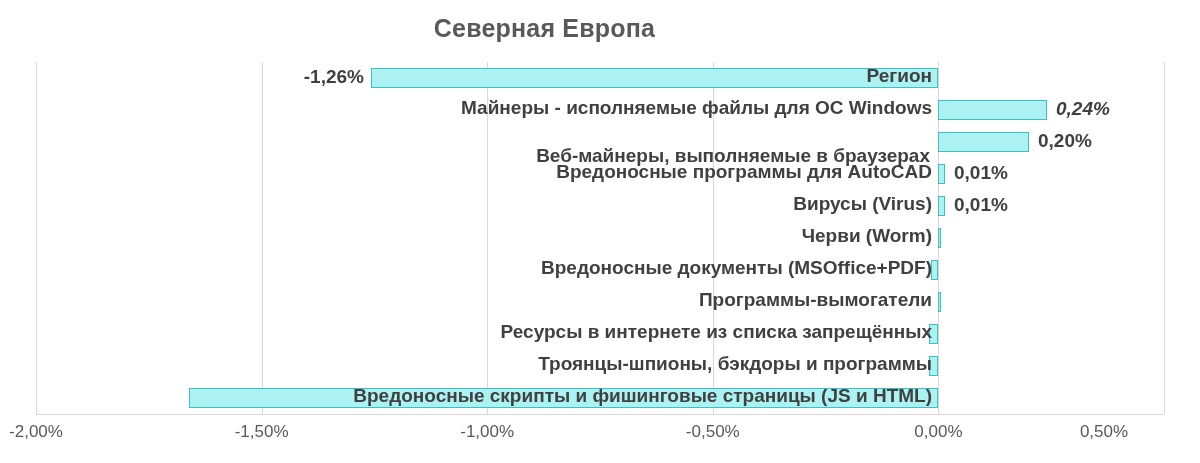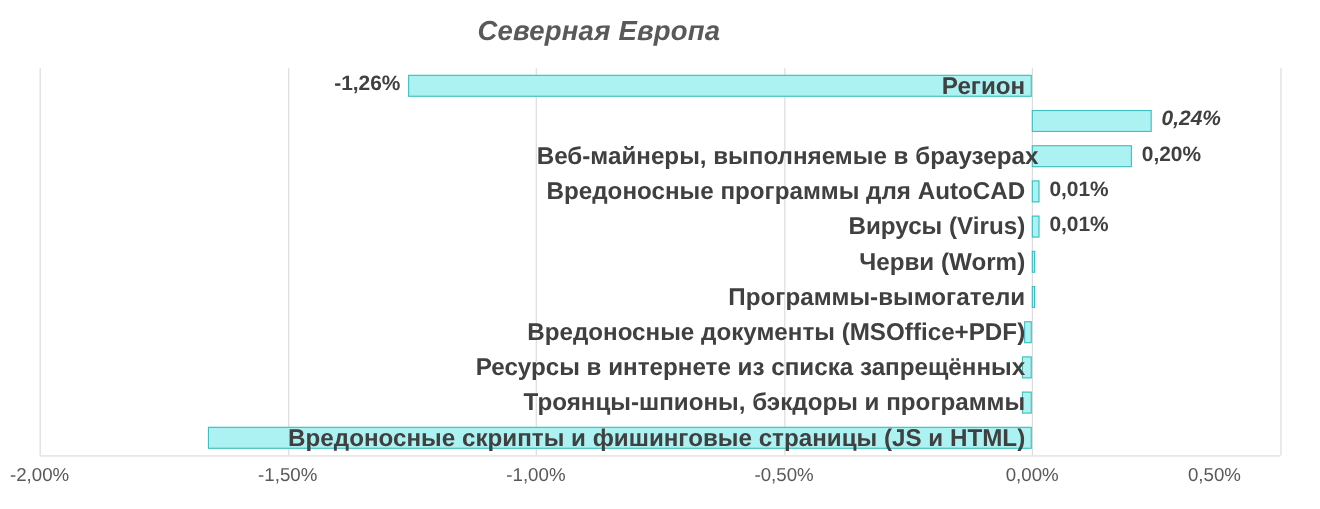--- a/index.html
+++ b/index.html
@@ -25,21 +25,20 @@
   .chart-title {
     position: absolute;
     top: 14px;
     left: 0;
     width: 1089px;
     text-align: center;
     font-size: 25px;
     font-weight: bold;
     color: #595959;
     letter-spacing: 0.2px;
-    font-style: italic;
   }
 
   
   .plot {
     position: absolute;
     left: 36px;
     top: 62px;
     width: 1128px;
     height: 352px;
   }
@@ -80,21 +79,21 @@
     top: 4px;
     font-size: 19px;
     font-weight: bold;
     color: #404040;
     white-space: nowrap;
   }
 
   .bar-label {
     position: absolute;
     top: 3px;
-    font-size: 22px;
+    font-size: 19px;
     font-weight: bold;
     color: #404040;
     white-space: nowrap;
     text-align: right;
   }
 
   .axis-line {
     position: absolute;
     left: 36px;
     top: 414px;
@@ -139,26 +138,27 @@
 
       <div class="bar-row">
         <div class="bar" style="left:334.9px; width:567.5px;"></div>
         <div class="bar-value" style="right:800px;margin-left:48px;">-1,26%</div>
         <div class="bar-label" style="right:232px;">Регион</div>
       </div>
 
       <div class="bar-row">
         <div class="bar" style="left:902.4px; width:108.3px;"></div>
         <div class="bar-value" style="left:1020px;font-style:italic;">0,24%</div>
+        <div class="bar-label" style="right:232px;">Майнеры - исполняемые файлы для ОС Windows</div>
       </div>
 
       <div class="bar-row">
         <div class="bar" style="left:902.4px; width:90.2px;"></div>
         <div class="bar-value" style="left:1002px;">0,20%</div>
-        <div class="bar-label" style="right:220px;">Веб-майнеры, выполняемые в браузерах</div>
+        <div class="bar-label" style="right:234px;margin-top:16px;">Веб-майнеры, выполняемые в браузерах</div>
       </div>
 
       <div class="bar-row">
         <div class="bar" style="left:902.4px; width:7px;"></div>
         <div class="bar-value" style="left:918px;">0,01%</div>
         <div class="bar-label" style="right:232px;">Вредоносные программы для AutoCAD</div>
       </div>
 
       <div class="bar-row">
         <div class="bar" style="left:902.4px; width:7px;"></div>
@@ -166,29 +166,29 @@
         <div class="bar-label" style="right:232px;">Вирусы (Virus)</div>
       </div>
 
       <div class="bar-row">
         <div class="bar" style="left:902.4px; width:3px;"></div>
         <div class="bar-value" style="left:914px;"></div>
         <div class="bar-label" style="right:232px;">Черви (Worm)</div>
       </div>
 
       <div class="bar-row">
+        <div class="bar" style="left:895.4px; width:7px;"></div>
+        <div class="bar-value" style="right:240px;"></div>
+        <div class="bar-label" style="right:232px;">Вредоносные документы (MSOffice+PDF)</div>
+      </div>
+
+      <div class="bar-row">
         <div class="bar" style="left:902.4px; width:3px;"></div>
         <div class="bar-value" style="left:914px;"></div>
         <div class="bar-label" style="right:232px;">Программы-вымогатели</div>
-      </div>
-
-      <div class="bar-row">
-        <div class="bar" style="left:895.4px; width:7px;"></div>
-        <div class="bar-value" style="right:240px;"></div>
-        <div class="bar-label" style="right:232px;">Вредоносные документы (MSOffice+PDF)</div>
       </div>
 
       <div class="bar-row">
         <div class="bar" style="left:893.4px; width:9px;"></div>
         <div class="bar-value" style="right:242px;"></div>
         <div class="bar-label" style="right:232px;">Ресурсы в интернете из списка запрещённых</div>
       </div>
 
       <div class="bar-row">
         <div class="bar" style="left:893.4px; width:9px;"></div>

